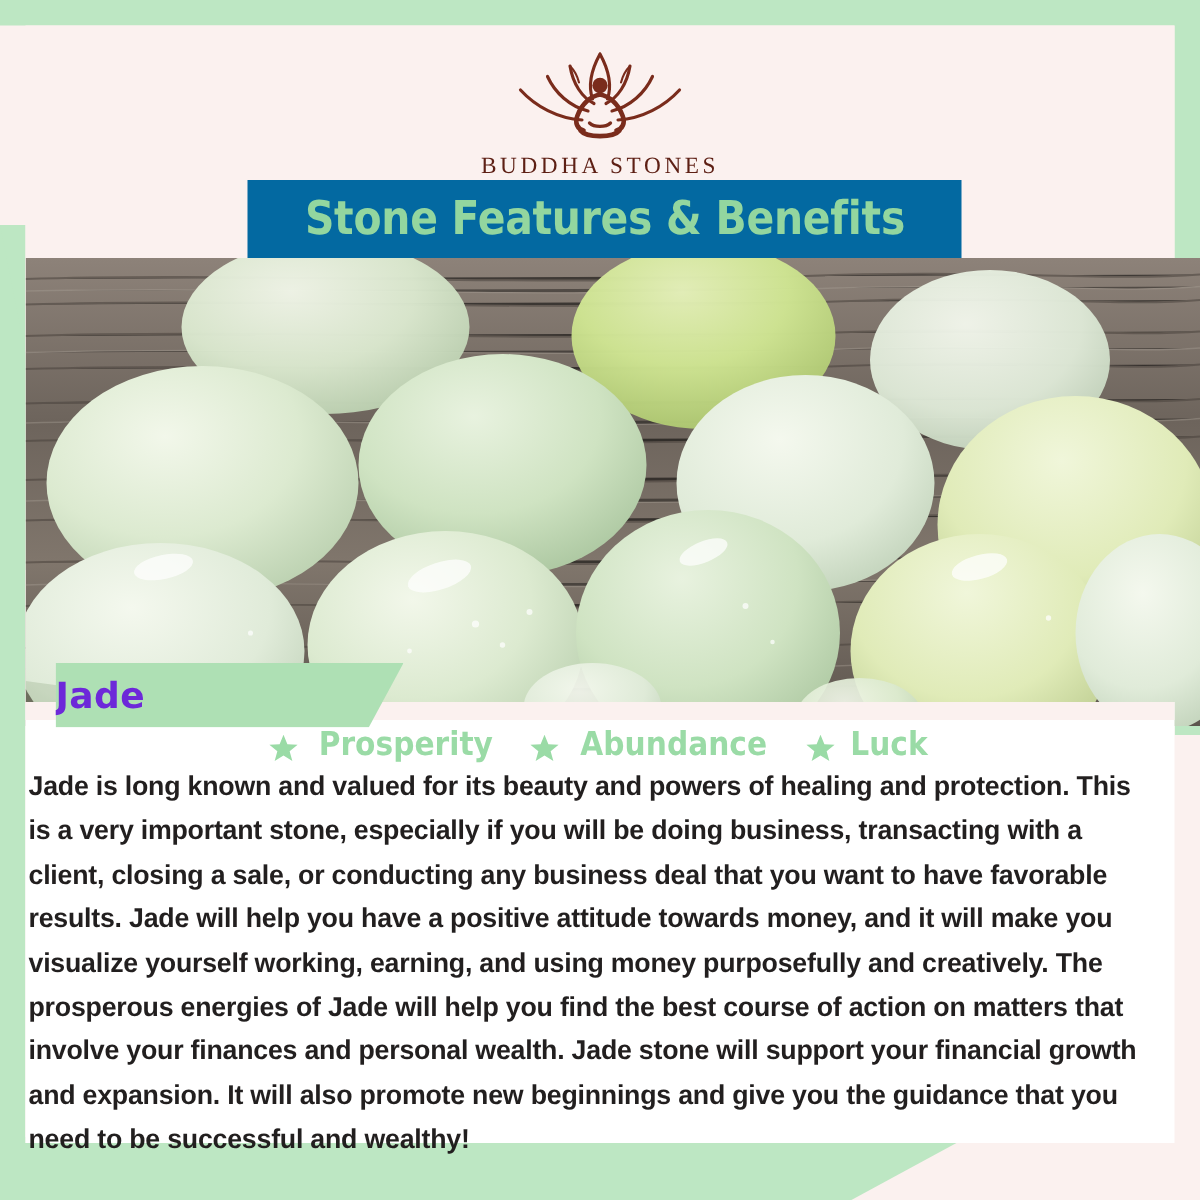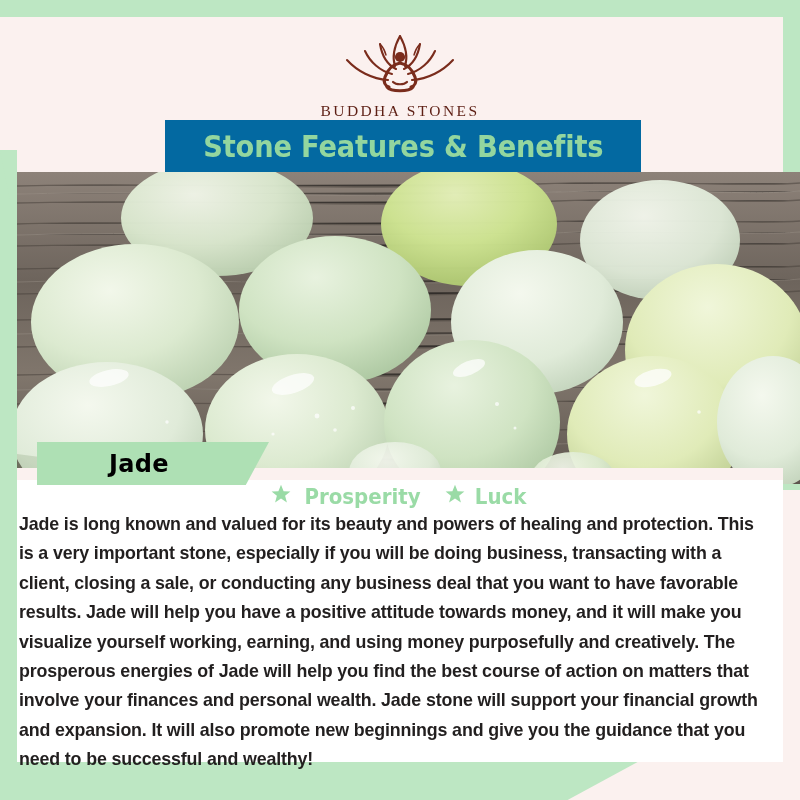--- a/index.html
+++ b/index.html
@@ -127,22 +127,21 @@
     background: #aee0b4;
     clip-path: polygon(0 0, 100% 0, 90% 100%, 0 100%);
     display: flex;
     align-items: center;
     z-index: 5;
   }
   #jade-label {
     font-family: "DejaVu Sans", sans-serif;
     font-weight: bold;
     font-size: 24px;
-    color: #000000;
-    padding-left: 72px;
+    color: #6d28d9;
     letter-spacing: 0.3px;
   }
 
   
   #content {
     position: absolute;
     left: 17px;
     top: 468px;
     width: 766px;
     height: 294px;
@@ -162,21 +161,21 @@
     top: 12px;
     width: 766px;
     height: 32px;
     display: flex;
     align-items: center;
     justify-content: center;
     gap: 0px;
   }
   .kw {
     display: inline-flex;
-    align-items: flex-start;
+    align-items: flex-end;
     margin: 0 9px;
   }
   .kw-star {
     width: 20px;
     height: 20px;
     margin-right: 7px;
     display: inline-block;
   }
   .kw-label {
     font-family: "DejaVu Sans", sans-serif;
@@ -368,20 +367,28 @@
     <div id="keywords">
       <span class="kw">
         <span class="kw-star">
           <svg width="20" height="20" viewBox="0 0 20 20" aria-hidden="true">
             <polygon points="10,0.8 12.6,7.2 19.4,7.5 14.1,11.8 15.9,18.4 10,14.6 4.1,18.4 5.9,11.8 0.6,7.5 7.4,7.2" fill="#9adba6"></polygon>
           </svg>
         </span>
         <span class="kw-label">Prosperity</span>
       </span>
 
+      <span class="kw">
+        <span class="kw-star">
+          <svg width="20" height="20" viewBox="0 0 20 20" aria-hidden="true">
+            <polygon points="10,0.8 12.6,7.2 19.4,7.5 14.1,11.8 15.9,18.4 10,14.6 4.1,18.4 5.9,11.8 0.6,7.5 7.4,7.2" fill="#9adba6"></polygon>
+          </svg>
+        </span>
+        <span class="kw-label">Abundance</span>
+      </span>
 
       <span class="kw">
         <span class="kw-star">
           <svg width="20" height="20" viewBox="0 0 20 20" aria-hidden="true">
             <polygon points="10,0.8 12.6,7.2 19.4,7.5 14.1,11.8 15.9,18.4 10,14.6 4.1,18.4 5.9,11.8 0.6,7.5 7.4,7.2" fill="#9adba6"></polygon>
           </svg>
         </span>
         <span class="kw-label">Luck</span>
       </span>
     </div>

